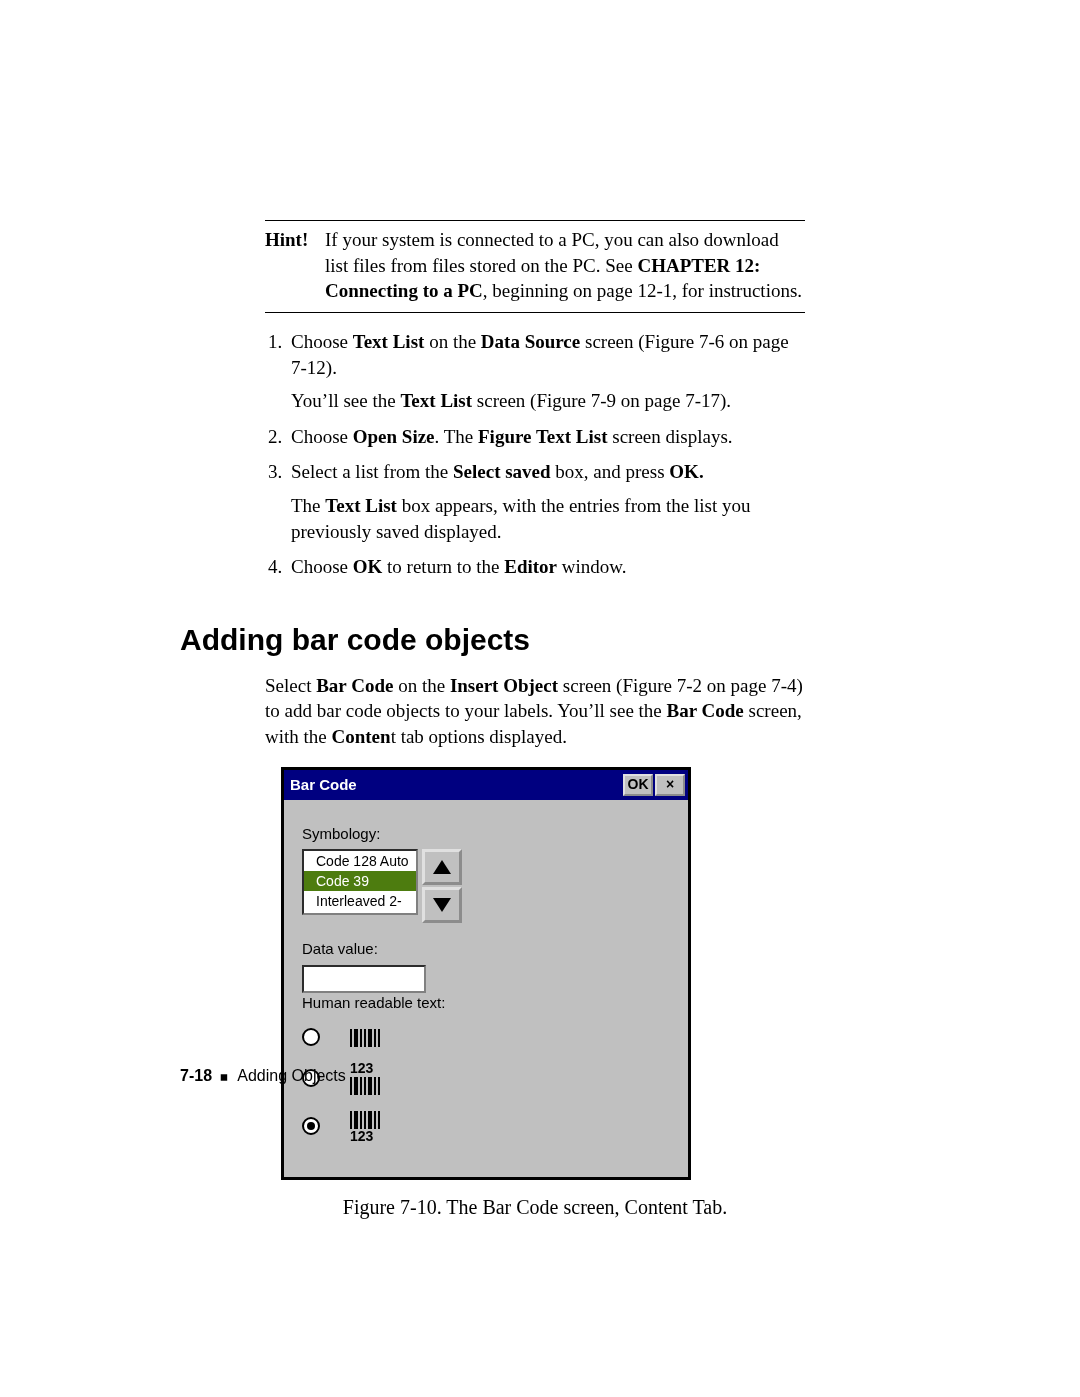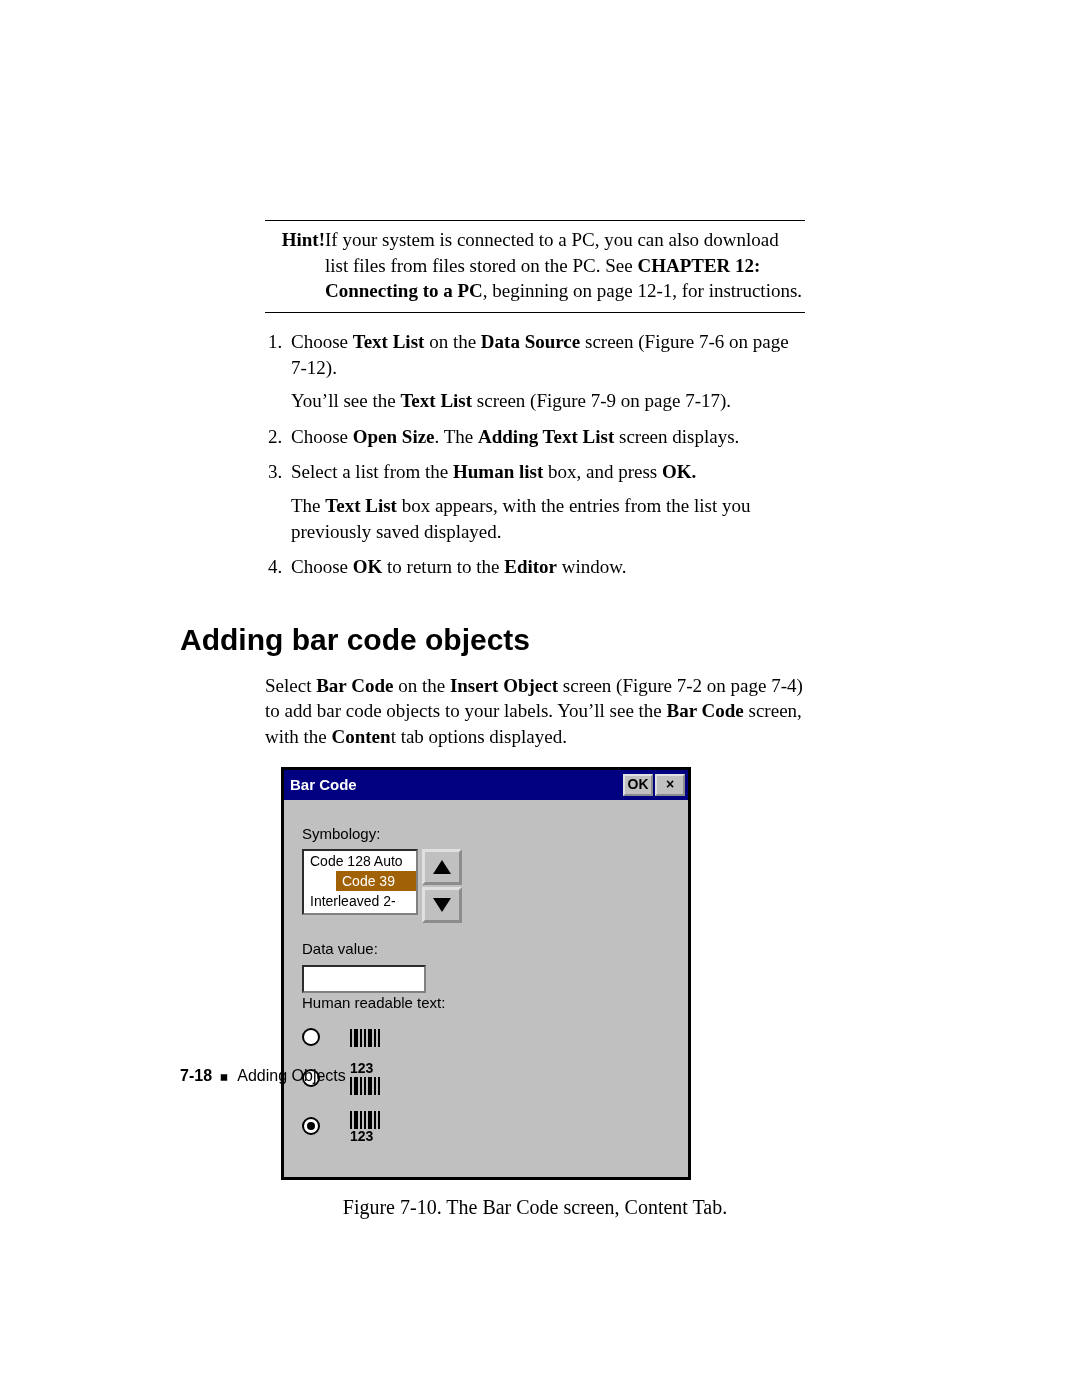--- a/index.html
+++ b/index.html
@@ -26,21 +26,20 @@
   .hint-block {
     border-top: 1px solid #000;
     border-bottom: 1px solid #000;
     padding: 6px 0 8px 0;
     margin-bottom: 16px;
     display: flex;
   }
   .hint-label {
     flex: 0 0 60px;
     font-weight: bold;
-    text-align: right;
   }
   .hint-text {
     flex: 1 1 auto;
   }
   ol.steps {
     list-style: decimal;
     margin: 0;
     padding: 0 0 0 22px;
   }
   ol.steps > li {
@@ -148,27 +147,26 @@
   .listbox {
     border: 2px inset #808080;
     background: #fff;
     width: 112px;
     height: 62px;
     overflow: hidden;
     font-size: 14px;
     line-height: 20px;
   }
   .listbox .item {
-    padding: 0 6px;
+    padding: 0 12px;
     white-space: nowrap;
   }
   .listbox .item.sel {
-    background: #a16207;
+    background: #4d7c0f;
     color: #fff;
-    margin-left: 32px;
   }
   .spinbtns {
     display: flex;
     flex-direction: column;
     margin-left: 4px;
   }
   .spinbtns .sbtn {
     width: 34px;
     height: 30px;
     border: 3px outset #e0e0e0;
@@ -269,24 +267,24 @@
         <span>If your system is connected to a PC, you can also download list files from files stored on the PC. See </span><b>CHAPTER 12: Connecting to a PC</b><span>, beginning on page 12-1, for instructions.</span>
       </div>
     </div>
 
     <ol class="steps">
       <li>
         <span>Choose </span><b>Text List</b><span> on the </span><b>Data Source</b><span> screen (Figure 7-6 on page 7-12).</span>
         <p><span>You’ll see the </span><b>Text List</b><span> screen (Figure 7-9 on page 7-17).</span></p>
       </li>
       <li>
-        <span>Choose </span><b>Open Size</b><span>. The </span><b>Adding Text List</b><span> screen displays.</span>
+        <span>Choose </span><b>Open Size</b><span>. The </span><b>Figure Text List</b><span> screen displays.</span>
       </li>
       <li>
-        <span>Select a list from the </span><b>Human list</b><span> box, and press </span><b>OK.</b>
+        <span>Select a list from the </span><b>Select saved</b><span> box, and press </span><b>OK.</b>
         <p><span>The </span><b>Text List</b><span> box appears, with the entries from the list you previously saved displayed.</span></p>
       </li>
       <li>
         <span>Choose </span><b>OK</b><span> to return to the </span><b>Editor</b><span> window.</span>
       </li>
     </ol>
   </div>
 
   <h2 class="section">Adding bar code objects</h2>
 

